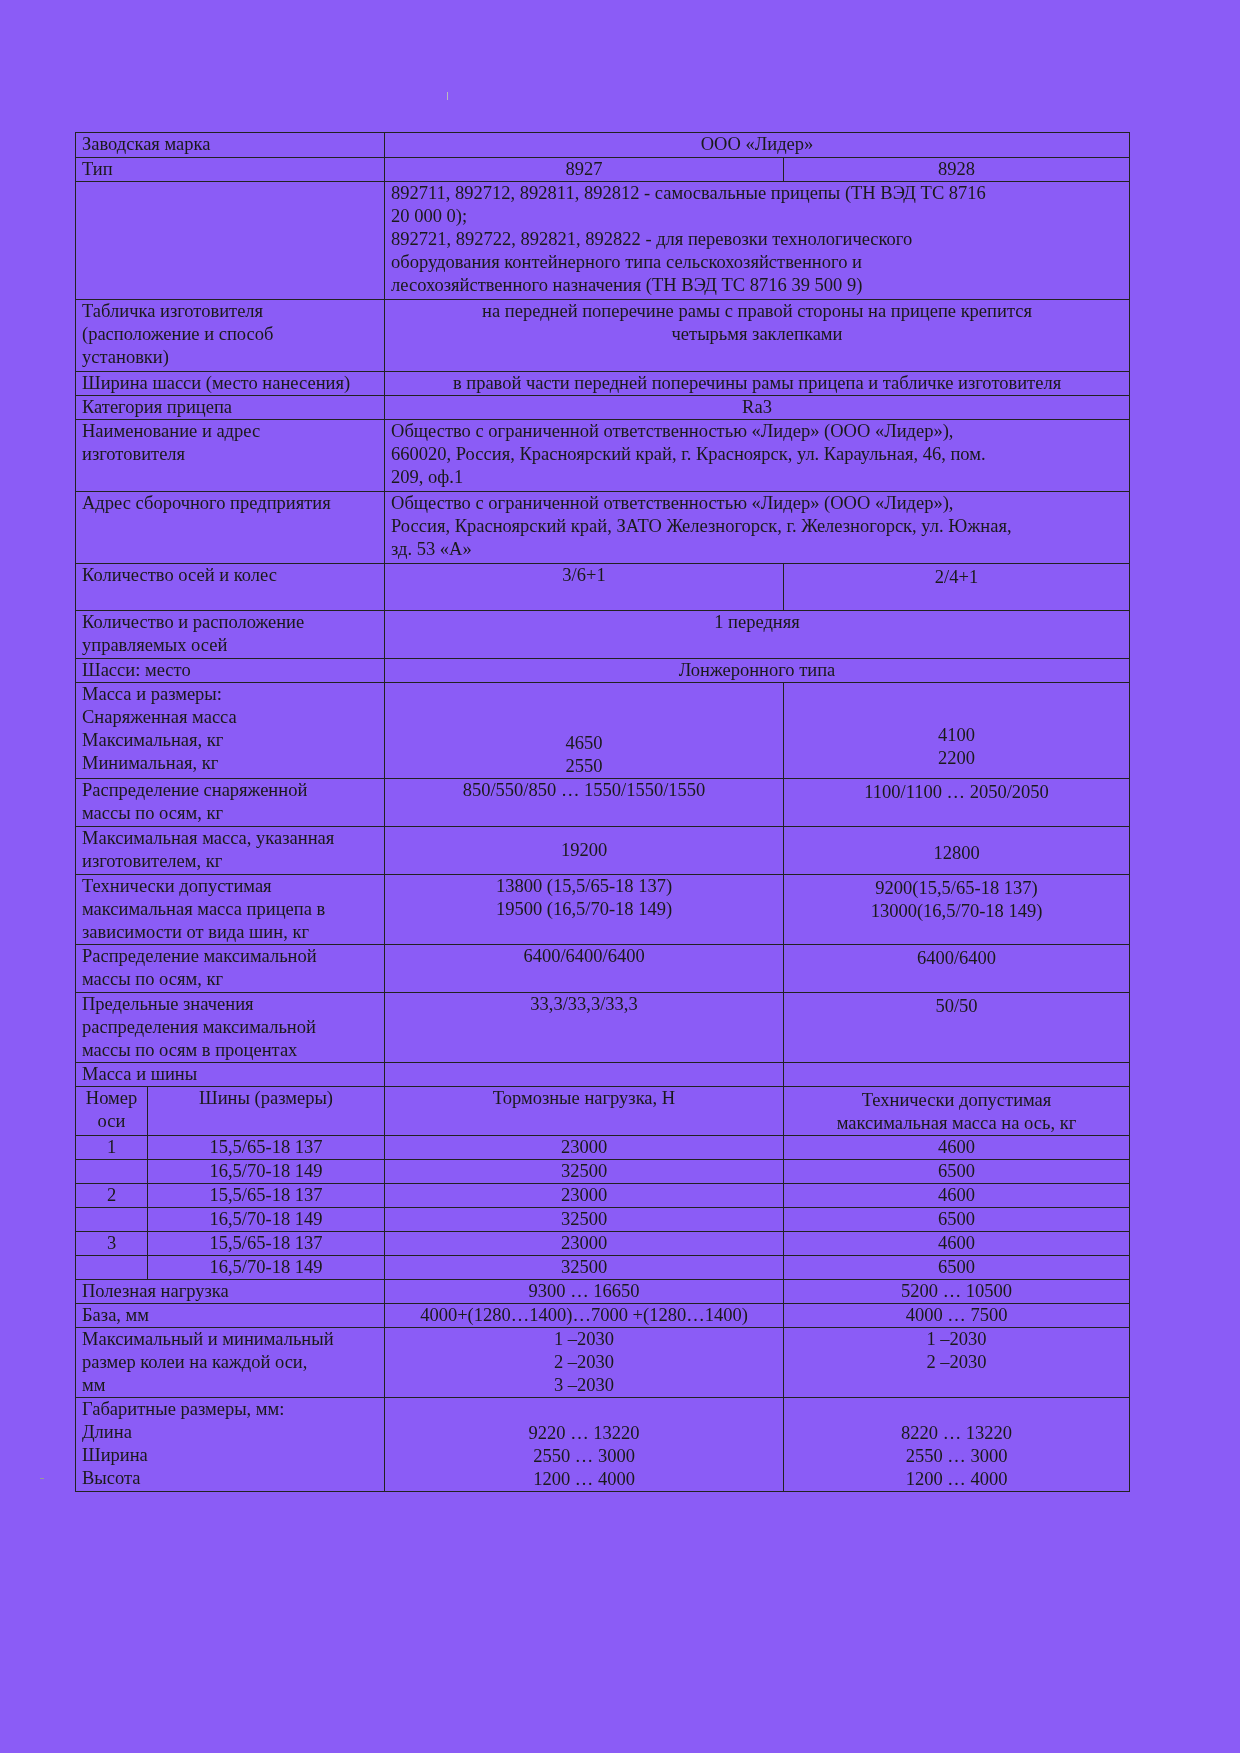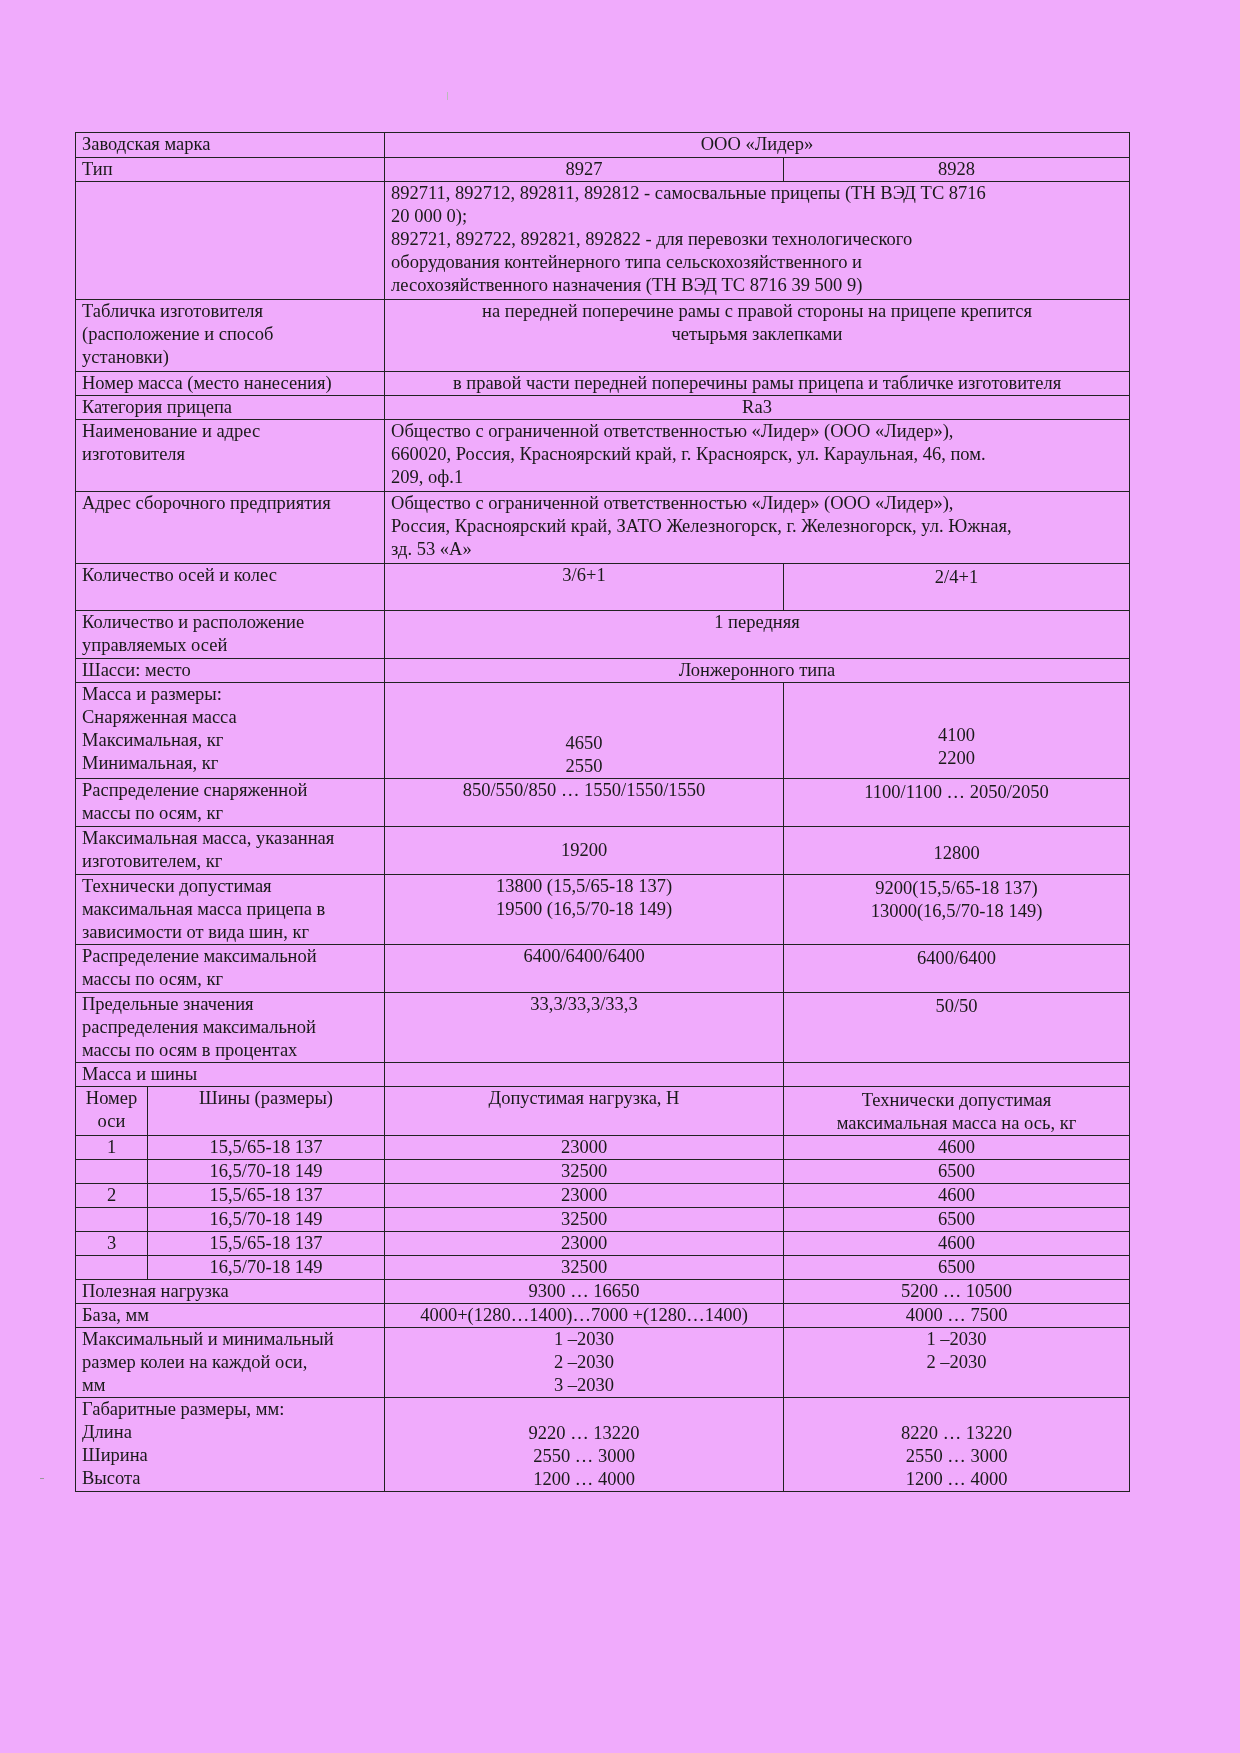--- a/index.html
+++ b/index.html
@@ -1,18 +1,18 @@
 <!DOCTYPE html>
 <html><head>
 <meta charset="utf-8">
 <style>
   html, body { margin: 0; padding: 0; background: #ffffff; }
   body { width: 1240px; height: 1753px; position: relative; overflow: hidden;
          font-family: "Liberation Serif", "DejaVu Serif", serif; color: #1a1a1a; }
-  .page { position: absolute; left: 0; top: 0; width: 1240px; height: 1753px; background: #f0abfc; }
+  .page { position: absolute; left: 0; top: 0; width: 1240px; height: 1753px; background: #8b5cf6; }
   .tick { position: absolute; left: 447px; top: 92px; width: 1px; height: 8px; background: #bbb; }
   .tick2 { position: absolute; left: 40px; top: 1478px; width: 4px; height: 1px; background: #999; }
   table.spec { position: absolute; left: 75px; top: 132px; width: 1054px; border-collapse: collapse;
                table-layout: fixed; font-size: 18.5px; line-height: 23px; }
   table.spec td { border: 1.4px solid #222; padding: 0 6px; vertical-align: top; }
   .c { text-align: center; }
   .lbl { padding-left: 6px; }
   .pre { white-space: pre-line; margin-top: 48px; }
 </style>
 </head>
@@ -49,21 +49,21 @@
 лесохозяйственного назначения  (ТН ВЭД ТС 8716 39 500 9)</td>
     </tr>
     <tr style="height:72px">
       <td colspan="2" class="pre">Табличка изготовителя
 (расположение и способ
 установки)</td>
       <td colspan="2" class="c pre">на передней поперечине рамы с правой стороны  на прицепе крепится
 четырьмя заклепками</td>
     </tr>
     <tr style="height:24px">
-      <td colspan="2">Номер масса (место нанесения)</td>
+      <td colspan="2">Ширина шасси (место нанесения)</td>
       <td colspan="2" class="c">в правой части передней поперечины рамы прицепа и табличке изготовителя</td>
     </tr>
     <tr style="height:24px">
       <td colspan="2">Категория прицепа</td>
       <td colspan="2" class="c">Ra3</td>
     </tr>
     <tr style="height:72px">
       <td colspan="2" class="pre">Наименование и адрес
 изготовителя</td>
       <td colspan="2" class="pre">Общество с ограниченной ответственностью «Лидер» (ООО «Лидер»),
@@ -136,21 +136,21 @@
     </tr>
     <tr style="height:24px">
       <td colspan="2">Масса и шины</td>
       <td></td>
       <td></td>
     </tr>
     <tr style="height:48px">
       <td class="c pre">Номер
 оси</td>
       <td class="c">Шины (размеры)</td>
-      <td class="c">Допустимая нагрузка, Н</td>
+      <td class="c">Тормозные нагрузка, Н</td>
       <td class="c pre" style="padding-top:2px">Технически допустимая
 максимальная масса на ось, кг</td>
     </tr>
     <tr style="height:24px">
       <td class="c">1</td>
       <td class="c">15,5/65-18 137</td>
       <td class="c">23000</td>
       <td class="c">4600</td>
     </tr>
     <tr style="height:24px">

